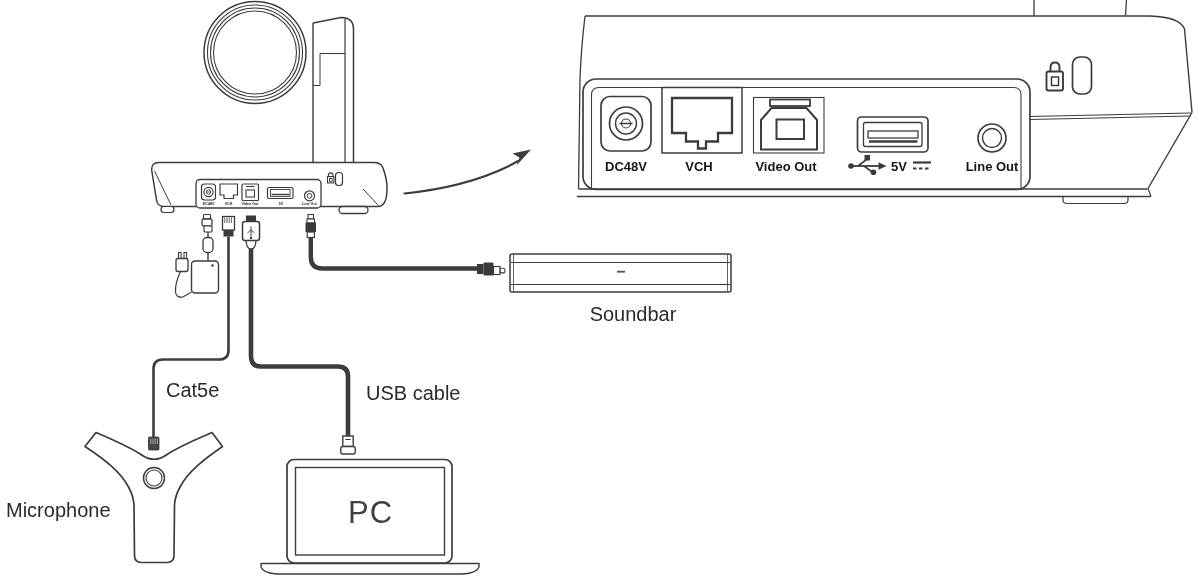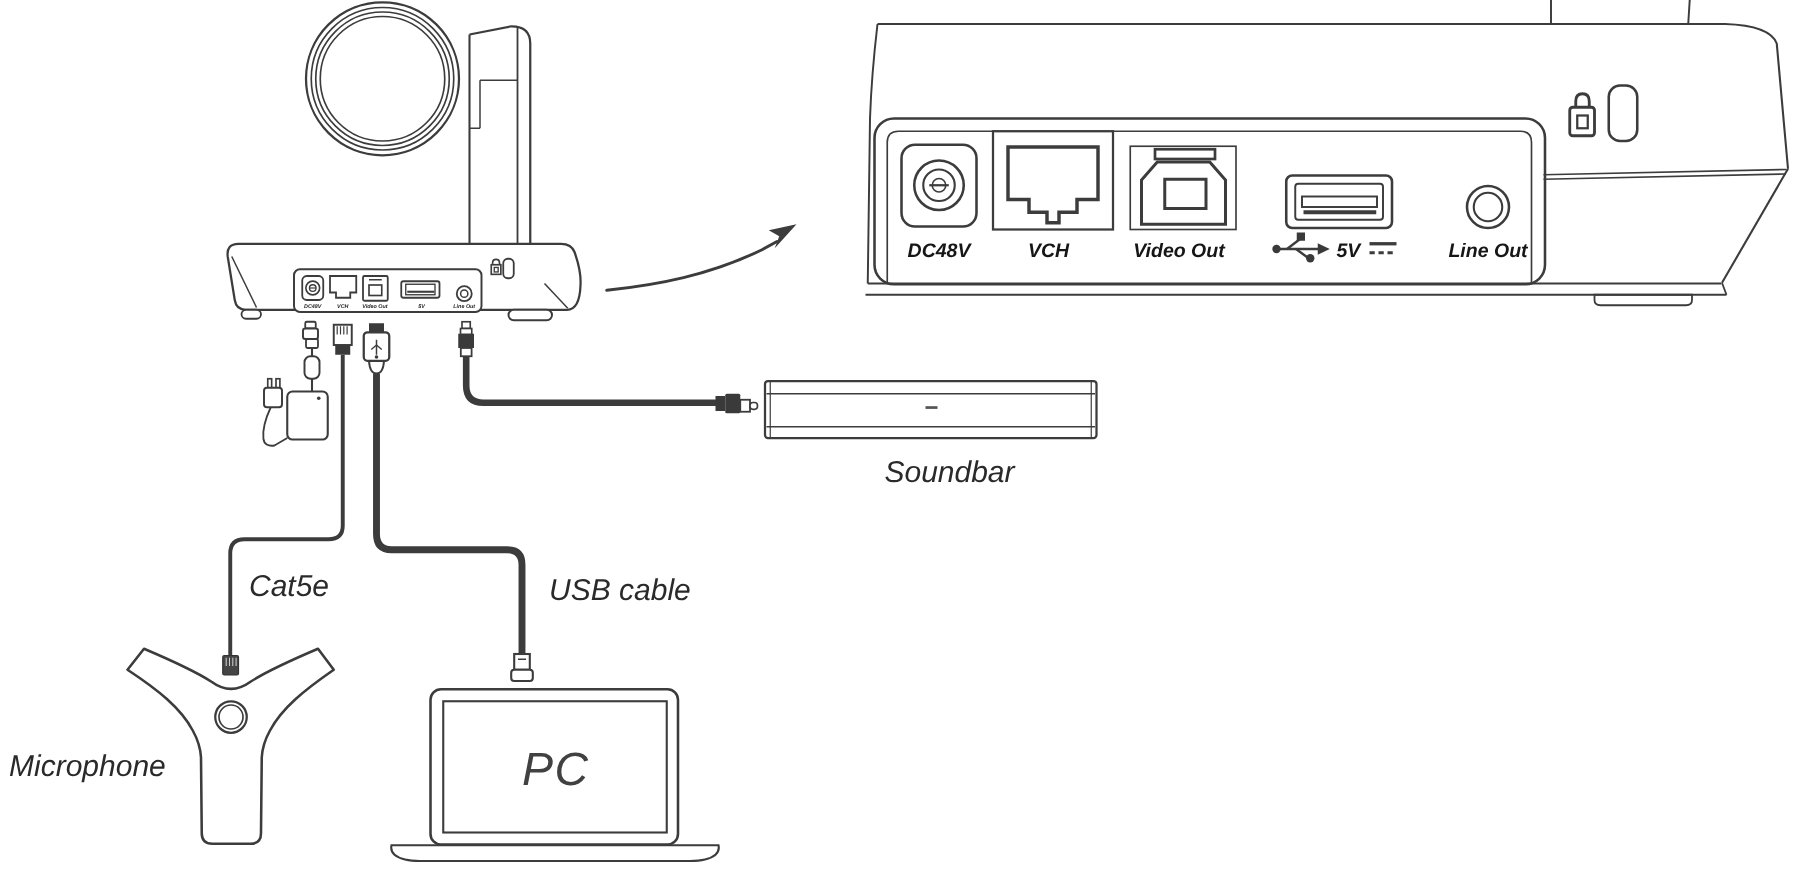--- a/index.html
+++ b/index.html
@@ -1,16 +1,16 @@
 <!DOCTYPE html>
 <html><head>
 <meta charset="utf-8">
 <style>
   html,body{margin:0;padding:0;background:#ffffff;}
-  .stage{width:1200px;height:584px;position:relative;background:#fff;overflow:hidden;font-style:italic;}
+  .stage{width:1200px;height:584px;position:relative;background:#fff;overflow:hidden;}
   svg{display:block;}
   text{font-family:"Liberation Sans", sans-serif;fill:#1f1f1f;}
   .big-label{font-size:20px;fill:#2a2a2a;}
   .port-label{font-size:13px;font-weight:bold;fill:#161616;}
   .mini-label{font-size:3.6px;font-weight:bold;fill:#222;}
   .pc-label{font-size:31px;fill:#414141;letter-spacing:1px;}
   .ln{stroke:#3c3c3c;fill:none;}
   .fw{fill:#ffffff;stroke:#3c3c3c;}
   .fd{fill:#3a3a3a;stroke:none;}
 </style>

